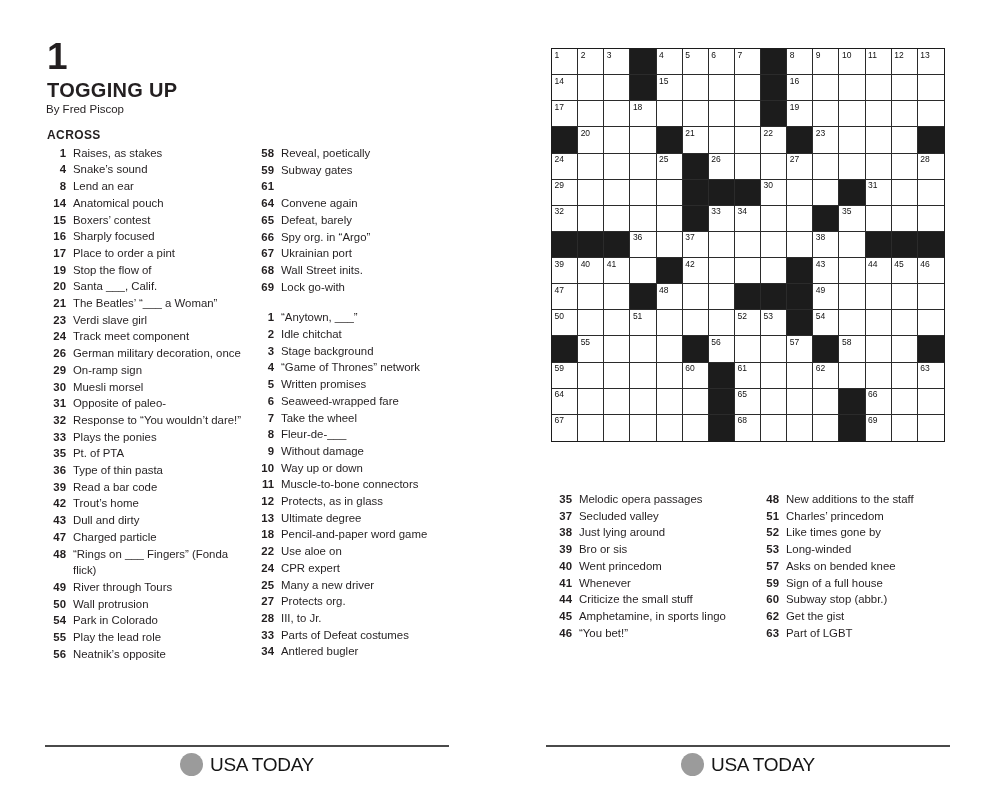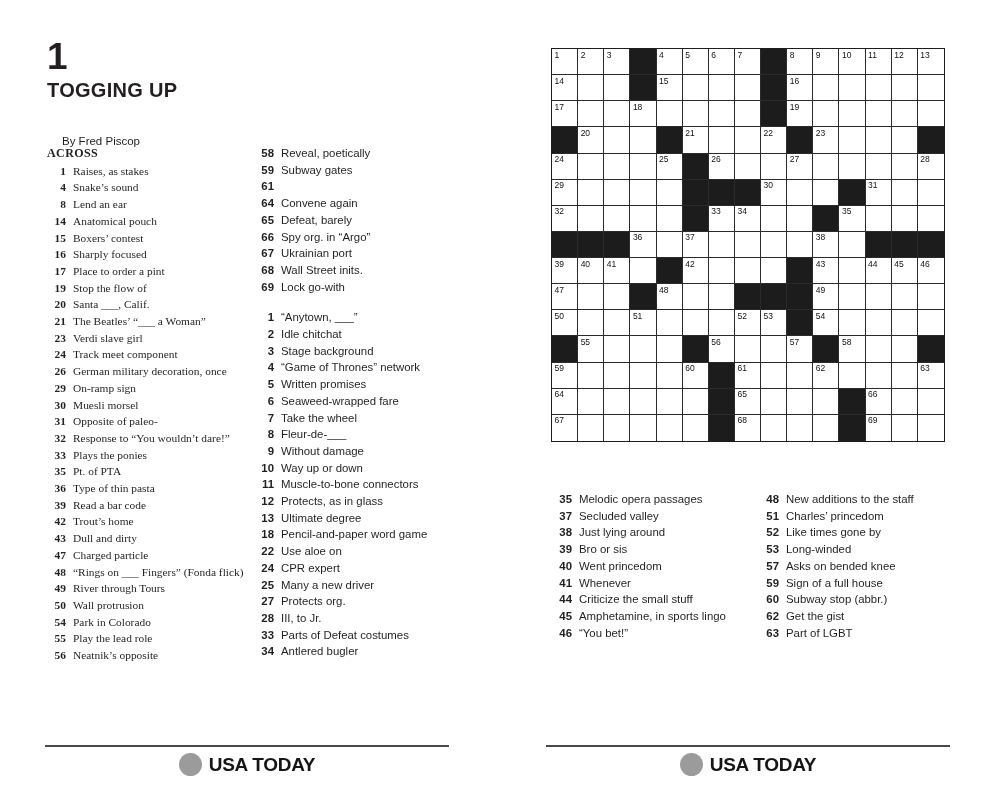--- a/index.html
+++ b/index.html
@@ -2,25 +2,25 @@
 <html><head>
 <meta charset="utf-8">
 <style>
   html,body{margin:0;padding:0;background:#fff;}
   #page{position:relative;width:1000px;height:800px;background:#ffffff;
         font-family:"Liberation Sans","DejaVu Sans",sans-serif;color:#231f20;overflow:hidden;}
 
   
   .pz-num{position:absolute;left:47px;top:38px;font-size:37px;font-weight:800;line-height:1;letter-spacing:.5px;}
   .pz-title{position:absolute;left:47px;top:79px;font-size:20px;font-weight:800;letter-spacing:.3px;}
-  .pz-byline{position:absolute;left:62px;top:103px;font-size:11.5px;font-weight:400;margin-top:32px;}
+  .pz-byline{position:absolute;left:46px;top:103px;font-size:11.5px;font-weight:400;}
 
   
   .clue-col{position:absolute;font-size:11.4px;line-height:16.7px;}
-  #col-across-1{left:47px;top:145px;width:206px;font-family:Liberation Serif, serif;}
+  #col-across-1{left:47px;top:127px;width:206px;}
   #col-mid{left:255px;top:145px;width:215px;}
   #col-right-1{left:553px;top:491px;width:205px;}
   #col-right-2{left:760px;top:491px;width:200px;}
   .sec-header{font-size:12px;font-weight:800;letter-spacing:.4px;margin-bottom:1px;}
   .col-gap{height:14px;}
   .clue{display:flex;}
   .clue .cn{width:19px;min-width:19px;text-align:right;font-weight:700;margin-right:7px;}
   .clue .ct{flex:1;}
 
   
@@ -32,21 +32,21 @@
   .cell.last-r{border-bottom:none;}
   .cell.blk{background:#1c1c1c;}
   .cell .num{position:absolute;left:2.5px;top:1.5px;font-size:8.5px;line-height:1;font-weight:400;color:#111;}
 
   
   .foot-rule{position:absolute;height:1.5px;background:#4a4a4a;top:745px;width:404px;}
   #rule-left{left:45px;} #rule-right{left:546px;}
   .foot-logo{position:absolute;top:753px;width:404px;display:flex;align-items:center;justify-content:center;gap:7px;}
   #logo-left{left:45px;} #logo-right{left:546px;}
   .logo-circle{width:23px;height:23px;border-radius:50%;background:#9b9b9b;}
-  .logo-text{font-size:19px;font-weight:700;letter-spacing:-0.3px;color:#151515;white-space:nowrap;}
+  .logo-text{font-size:19px;font-weight:400;letter-spacing:-0.3px;color:#151515;white-space:nowrap;}
 </style>
 </head>
 <body>
 
 <div id="page">
 
   <div class="pz-num">1</div>
   <div class="pz-title">TOGGING UP</div>
   <div class="pz-byline">By Fred Piscop</div>
 

